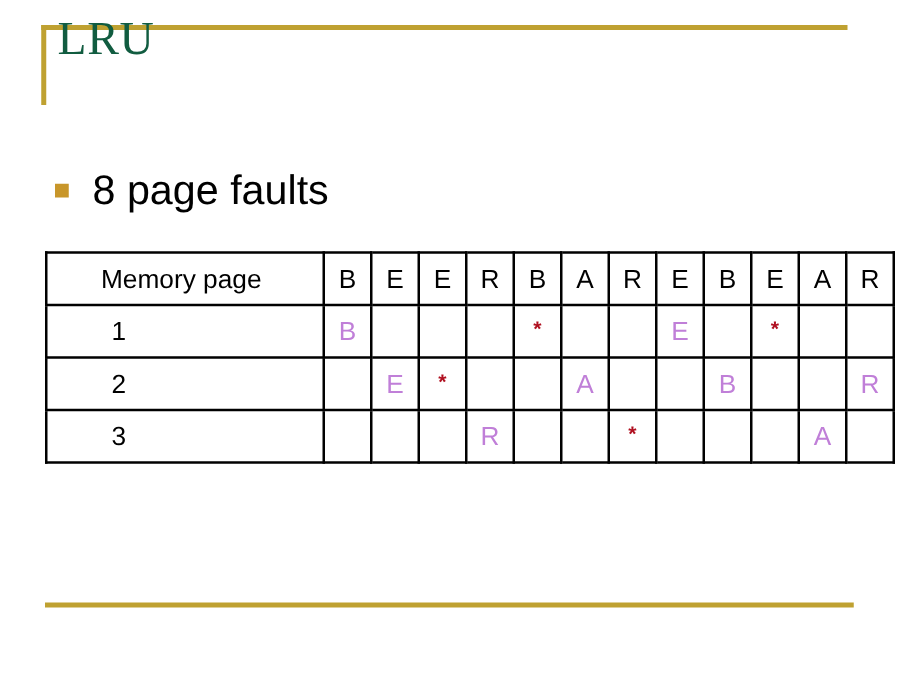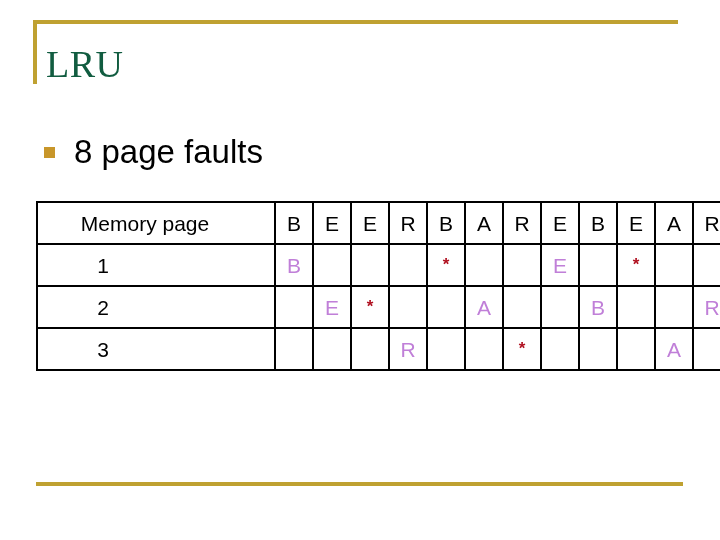--- a/index.html
+++ b/index.html
@@ -42,21 +42,21 @@
     top: 482px;
     width: 647px;
     height: 4px;
     background: #BFA131;
   }
 
   
   .title {
     position: absolute;
     left: 46px;
-    top: 45px;
+    top: 12px;
     font-family: "Liberation Serif", serif;
     font-size: 38px;
     line-height: 1.05;
     color: #115C40;
     letter-spacing: 0.5px;
     white-space: nowrap;
   }
 
   
   .bullet-row {
@@ -96,21 +96,21 @@
     text-align: center;
     vertical-align: middle;
     font-family: "Liberation Sans", sans-serif;
     font-size: 21px;
     color: #000000;
     line-height: 1;
   }
   .trace-table .label-cell {
     width: 214px;
     font-size: 21px;
-    padding-right: 22px;
+    padding-right: 6px;
   }
   .trace-table .header-ref {
     font-size: 21px;
     color: #000000;
   }
   .trace-table .row-num {
     font-size: 21px;
     text-align: center;
     padding-right: 106px;
   }

